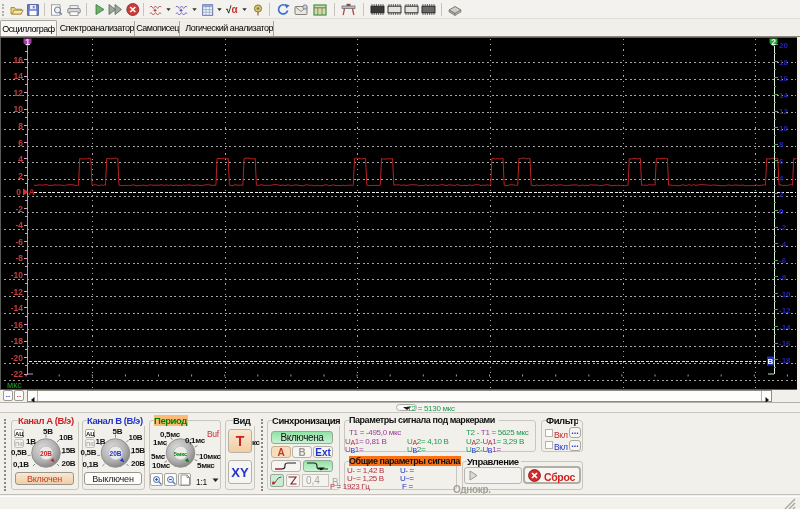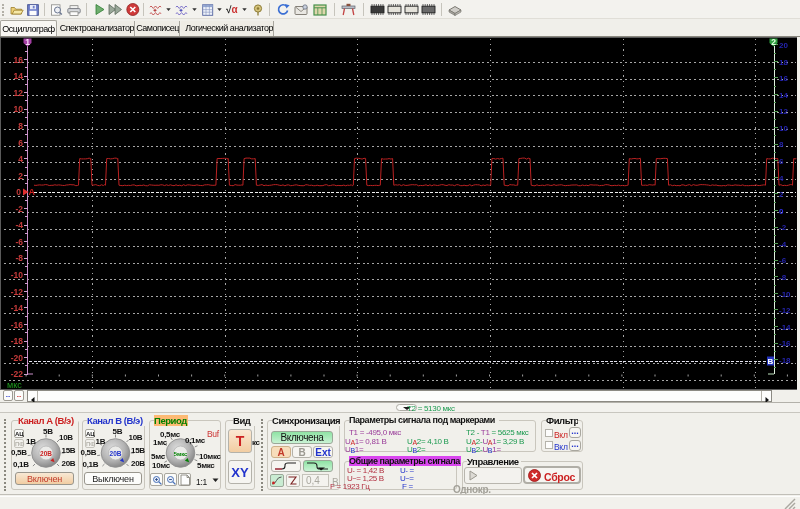--- a/index.html
+++ b/index.html
@@ -376,21 +376,21 @@
 <div style="position:absolute;left:154px;top:415px;width:34px;background:#fdba74;font:bold 9.5px 'Liberation Sans',sans-serif;color:#008000;text-align:left;letter-spacing:-0.45px;white-space:nowrap;overflow:hidden;">Период</div>
 <div style="position:absolute;left:225px;top:420px;width:30px;height:70px;border:1px solid #c9c6bd;border-radius:3px;"></div>
 <div style="position:absolute;left:233px;top:415px;width:22px;background:#f1f0eb;font:bold 9.5px 'Liberation Sans',sans-serif;color:#111;text-align:left;letter-spacing:-0.45px;white-space:nowrap;overflow:hidden;">Вид</div>
 <div style="position:absolute;left:267px;top:420px;width:73px;height:70px;border:1px solid #c9c6bd;border-radius:3px;"></div>
 <div style="position:absolute;left:272px;top:415px;width:68px;background:#f1f0eb;font:bold 9.5px 'Liberation Sans',sans-serif;color:#111;text-align:left;letter-spacing:-0.45px;white-space:nowrap;overflow:hidden;">Синхронизация</div>
 <div style="position:absolute;left:344px;top:420px;width:192px;height:32px;border:1px solid #c9c6bd;border-radius:3px;"></div>
 <div style="position:absolute;left:349px;top:415px;width:150px;background:#f1f0eb;font:bold 9px 'Liberation Sans',sans-serif;color:#111;text-align:left;letter-spacing:-0.45px;white-space:nowrap;overflow:hidden;">Параметры сигнала под маркерами</div>
 <div style="position:absolute;left:541px;top:420px;width:42px;height:32px;border:1px solid #c9c6bd;border-radius:3px;"></div>
 <div style="position:absolute;left:546px;top:415px;width:32px;background:#f1f0eb;font:bold 9.5px 'Liberation Sans',sans-serif;color:#111;text-align:left;letter-spacing:-0.45px;white-space:nowrap;overflow:hidden;">Фильтр</div>
 <div style="position:absolute;left:344px;top:461px;width:113px;height:29px;border:1px solid #c9c6bd;border-radius:3px;"></div>
-<div style="position:absolute;left:349px;top:456px;width:112px;background:#d946ef;font:bold 9px 'Liberation Sans',sans-serif;color:#111;text-align:left;letter-spacing:-0.45px;white-space:nowrap;overflow:hidden;">Общие параметры сигнала</div>
+<div style="position:absolute;left:349px;top:456px;width:112px;background:#f97316;font:bold 9px 'Liberation Sans',sans-serif;color:#111;text-align:left;letter-spacing:-0.45px;white-space:nowrap;overflow:hidden;">Общие параметры сигнала</div>
 <div style="position:absolute;left:462px;top:461px;width:121px;height:29px;border:1px solid #c9c6bd;border-radius:3px;"></div>
 <div style="position:absolute;left:467px;top:456px;width:54px;background:#f1f0eb;font:bold 9.5px 'Liberation Sans',sans-serif;color:#111;text-align:left;letter-spacing:-0.45px;white-space:nowrap;overflow:hidden;">Управление</div>
 <svg style="position:absolute;left:0;top:413px;" width="800" height="81">
     <defs>
       <radialGradient id="kg" cx="40%" cy="35%" r="75%">
         <stop offset="0%" stop-color="#dedede"></stop>
         <stop offset="55%" stop-color="#b4b4b4"></stop>
         <stop offset="100%" stop-color="#787878"></stop>
       </radialGradient>
     </defs>

